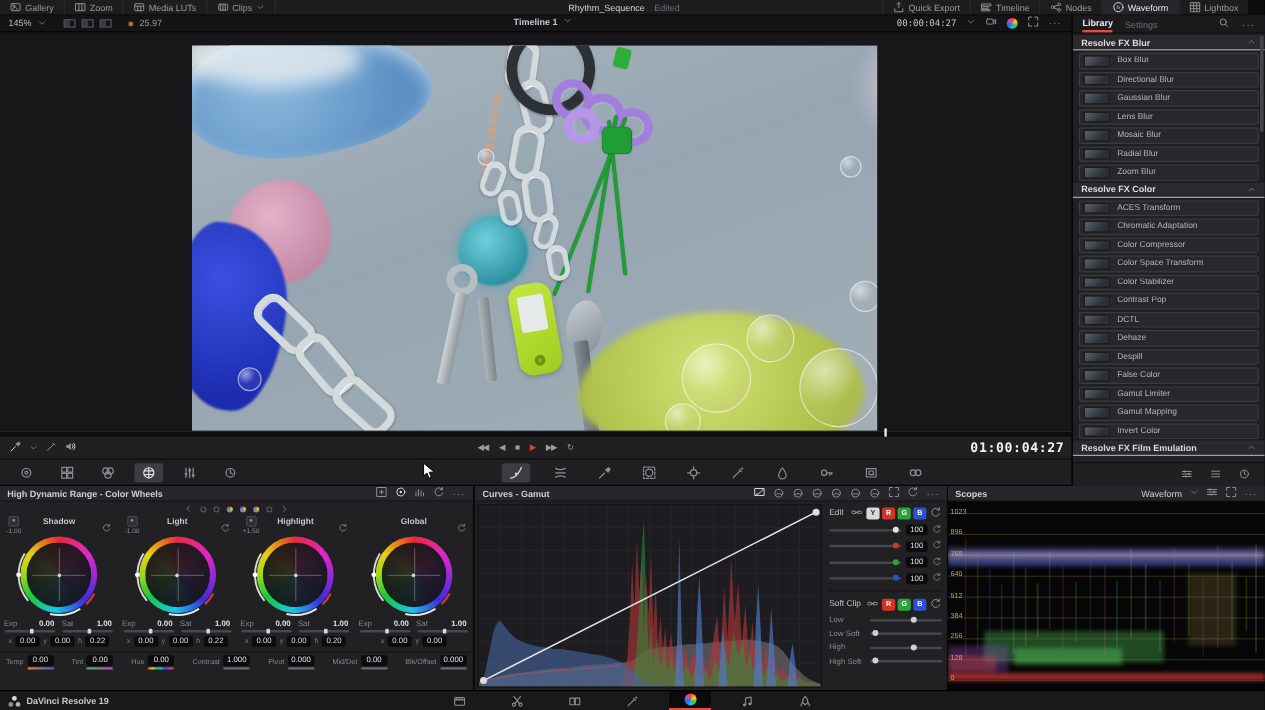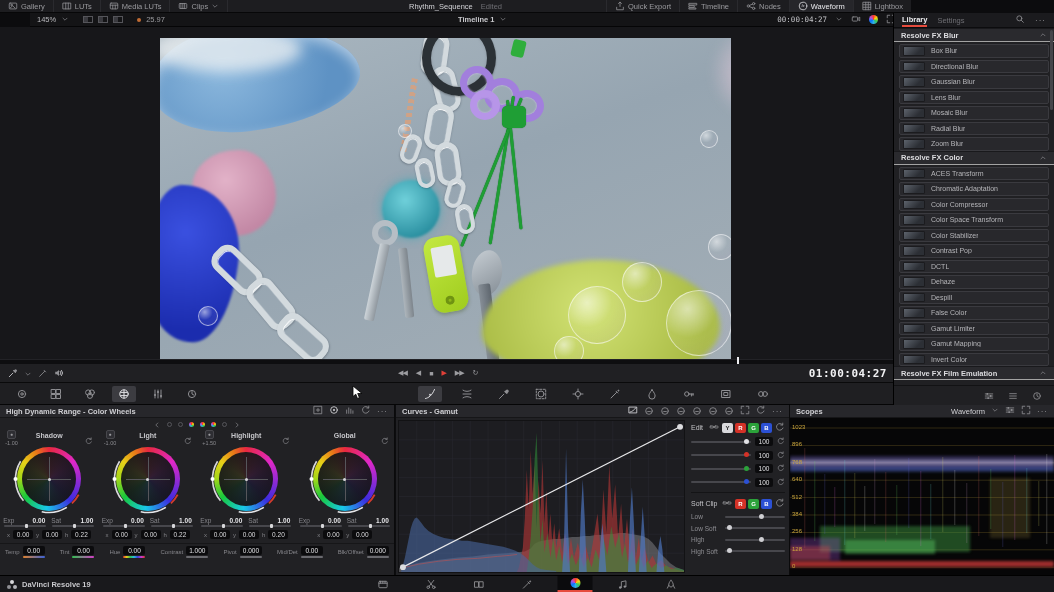--- a/index.html
+++ b/index.html
@@ -6,33 +6,33 @@
   html,body{width:1054px;height:592px;background:#050506;overflow:hidden;}
   body{font-family:"Liberation Sans","DejaVu Sans",sans-serif;color:#9a9a9e;-webkit-font-smoothing:antialiased;}
   #root{position:relative;width:1054px;height:592px;background:#0c0c0e;}
 
   .ic{width:10px;height:10px;stroke:#8e8e92;fill:none;stroke-width:1;stroke-linecap:round;stroke-linejoin:round;flex:none;}
   .ic.bright{stroke:#d6d6da;}
   .ic.small{width:8px;height:8px;}
   .dots3{font-size:8px;color:#8e8e92;letter-spacing:1px;}
 
   
-  #topbar{position:absolute;left:0;top:0;width:911px;height:13px;background:#1d1d20;border-bottom:1px solid #070708;display:flex;align-items:center;font-size:7.5px;}
+  #topbar{position:absolute;left:0;top:0;width:1040px;height:13px;background:#1d1d20;border-bottom:1px solid #070708;display:flex;align-items:center;font-size:7.5px;}
   #topbar-left,#topbar-right{display:flex;align-items:center;height:100%;}
   #topbar-right{margin-left:auto;}
   .tbtn{display:flex;align-items:center;gap:3px;padding:0 8px;height:100%;border-right:1px solid #2a2a2e;color:#9a9a9e;cursor:default;}
   #topbar-right .tbtn{border-right:none;border-left:1px solid #2a2a2e;}
   .tbtn.active{color:#e9e9ec;background:#26262a;}
   .tbtn.active .ic{stroke:#d6d6da;}
   #topbar-center{position:absolute;left:50%;transform:translateX(-50%);display:flex;gap:8px;align-items:center;}
   #proj-title{color:#d2d2d6;font-weight:normal;}
   #proj-status{color:#6e6e73;}
 
   
-  #row2{position:absolute;left:0;top:13px;width:893px;height:14px;background:#141416;border-bottom:1px solid #050506;display:flex;align-items:center;font-size:7.5px;margin-left:30px;}
+  #row2{position:absolute;left:0;top:13px;width:893px;height:14px;background:#141416;border-bottom:1px solid #050506;display:flex;font-size:7.5px;}
   .r2group{display:flex;align-items:center;gap:5px;padding:0 7px;height:100%;}
   #zoom-level{color:#b9b9bd;}
   .wipebox{width:10px;height:7px;border:1px solid #55555a;background:linear-gradient(90deg,#3a3a3f 50%,transparent 50%);}
   #fps-dot{width:4px;height:4px;border-radius:50%;background:#c06b33;}
   #fps-val{color:#9a9a9e;}
   #timeline-select{position:absolute;left:428px;display:flex;gap:4px;align-items:center;color:#c9c9cd;font-weight:bold;}
   #row2-right{position:absolute;right:8px;display:flex;align-items:center;gap:8px;}
   #clip-tc{color:#c3c3c7;font-family:"DejaVu Sans Mono",monospace;font-size:7.5px;}
   .cwheel{width:9px;height:9px;border-radius:50%;background:conic-gradient(#ff3b30,#ffd60a,#34c759,#32ade6,#007aff,#af52de,#ff3b30);display:inline-block;}
 
@@ -191,21 +191,21 @@
             <circle cx="4.2" cy="4.8" r="0.9"></circle>
             <path d="M2.5 8.5L5.6 5.8 8.6 8.5"></path>
           </svg>
           <span>Gallery</span>
         </div>
         <div class="tbtn">
           <svg class="ic " viewBox="0 0 12 12">
             <rect x="1.5" y="2.5" width="9" height="7"></rect>
             <path d="M4.5 2.5v7M7.5 2.5v7"></path>
           </svg>
-          <span>LUTs</span>
+          <span>Zoom</span>
         </div>
         <div class="tbtn">
           <svg class="ic " viewBox="0 0 12 12">
             <rect x="1.5" y="2.5" width="9" height="7" rx="1"></rect>
             <path d="M1.5 5h9M4.5 5v4.5M7.5 5v4.5"></path>
           </svg>
           <span>Media LUTs</span>
         </div>
         <div class="tbtn">
           <svg class="ic " viewBox="0 0 12 12">

